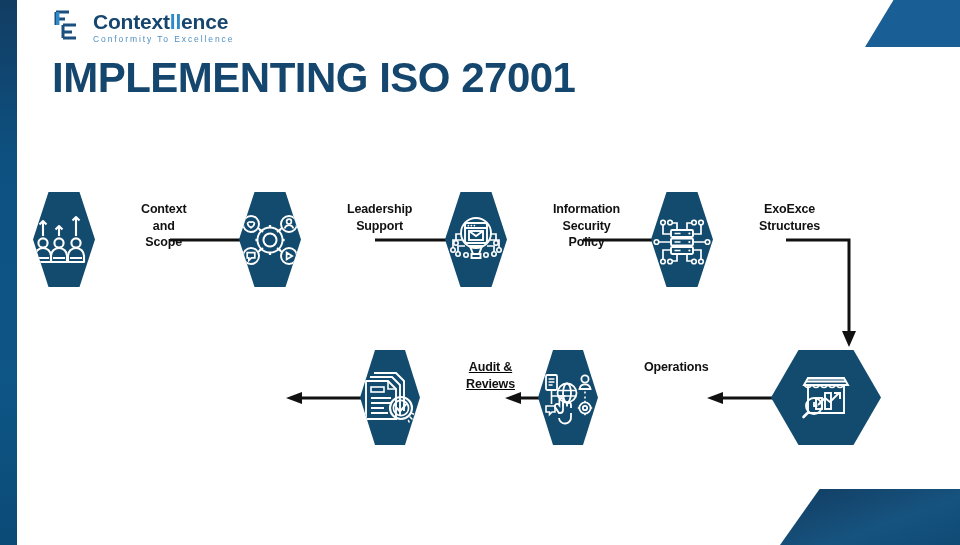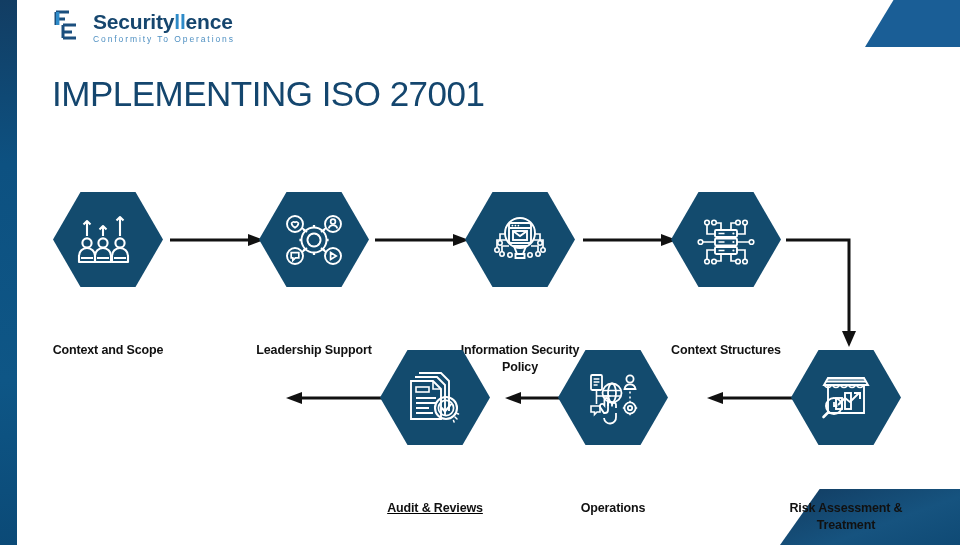--- a/index.html
+++ b/index.html
@@ -73,35 +73,35 @@
     font-size: 8.5px;
     color: #4f90c2;
     letter-spacing: 1.9px;
     margin-top: 3px;
     white-space: nowrap;
   }
 
   .slide-title {
     position: absolute;
     left: 52px;
-    top: 74px;
-    font-size: 35px;
-    font-weight: normal;
+    top: 54px;
+    font-size: 42px;
+    font-weight: bold;
     color: #14466e;
     letter-spacing: -0.5px;
     white-space: nowrap;
   }
 
   
   .node {
     position: absolute;
     width: 150px;
     display: flex;
-    flex-direction: column;
-    align-items: center;
+    flex-direction: row;
+    align-items: flex-start;
     gap: 46px;
   }
   .hex {
     position: relative;
     width: 110px;
     height: 95px;
     background: #134b6e;
     clip-path: polygon(25% 0%, 75% 0%, 100% 50%, 75% 100%, 25% 100%, 0% 50%);
     display: flex;
     align-items: center;
@@ -139,22 +139,22 @@
     <span class="logo-mark">
       <svg width="34" height="34" viewBox="0 0 34 34">
         <g fill="none" stroke="#1b4f7e" stroke-width="3">
           <path d="M6 4 h13 M6 4 v13 M6 11 h9"></path>
           <path d="M13 17 h13 M13 17 v13 M13 30 h13 M13 24 h9"></path>
         </g>
         <rect x="6" y="4" width="3.4" height="13" fill="#2e8bc9"></rect>
       </svg>
     </span>
     <span class="logo-text-block">
-      <span class="logo-name"><span>Security</span><span class="hl">ll</span><span>ence</span></span>
-      <span class="logo-tagline">Conformity To Operations</span>
+      <span class="logo-name"><span>Context</span><span class="hl">ll</span><span>ence</span></span>
+      <span class="logo-tagline">Conformity To Excellence</span>
     </span>
   </div>
 
   <div class="slide-title">IMPLEMENTING ISO 27001</div>
 
   <div class="conn" style="left:170px; top:233px;">
     <svg width="95" height="14" viewBox="0 0 95 14">
       <line x1="0" y1="7" x2="80" y2="7" stroke="#111" stroke-width="3"></line>
       <polygon points="78,1 94,7 78,13" fill="#111"></polygon>
     </svg>
@@ -327,21 +327,21 @@
             <circle cx="50" cy="51.5" r="2.3"></circle>
             <circle cx="19" cy="12.5" r="2.3"></circle>
             <circle cx="43" cy="12.5" r="2.3"></circle>
             <circle cx="19" cy="51.5" r="2.3"></circle>
             <circle cx="43" cy="51.5" r="2.3"></circle>
           </g>
         </g>
       </svg>
       </span>
     </div>
-    <div class="node-label">Context Structures</div>
+    <div class="node-label">ExoExce Structures</div>
   </div>
 
   <div class="node" style="left:771px; top:350px;">
     <div class="hex">
       <span>
       <svg width="60" height="52" viewBox="0 0 60 52">
         <g fill="none" stroke="#ffffff" stroke-width="1.9">
           <path d="M8 13 h44 l-4 -7 h-36 z"></path>
           <path d="M10 9.5 h40 M11.5 6.5 h37"></path>
           <path d="M12 13 v28 h36 v-28"></path>
@@ -350,22 +350,20 @@
           <rect x="29" y="21" width="6" height="16"></rect>
           <path d="M22 33 l7 -7 l5 4 l9 -9" stroke-width="2"></path>
           <path d="M38 21 h6 v6" stroke-width="2"></path>
           <circle cx="18" cy="34" r="8"></circle>
           <path d="M12.5 40 l-5 5" stroke-width="2.6" stroke-linecap="round"></path>
           <path d="M18 30 v4 h3.4" stroke-width="1.8"></path>
         </g>
       </svg>
       </span>
     </div>
-    <div class="node-label">Risk Assessment &amp;
-Treatment</div>
   </div>
 
   <div class="node" style="left:538px; top:350px;">
     <div class="hex">
       <span>
       <svg width="60" height="56" viewBox="0 0 60 56">
         <g fill="none" stroke="#ffffff" stroke-width="1.8">
           <rect x="8" y="5" width="11" height="15" rx="1.2"></rect>
           <path d="M10.6 9 h5.8 M10.6 12 h5.8 M10.6 15 h4" stroke-width="1.4"></path>
           <path d="M13.5 20 v6 M13.5 26 h14 M13.5 26 v8" stroke-width="1.6"></path>

